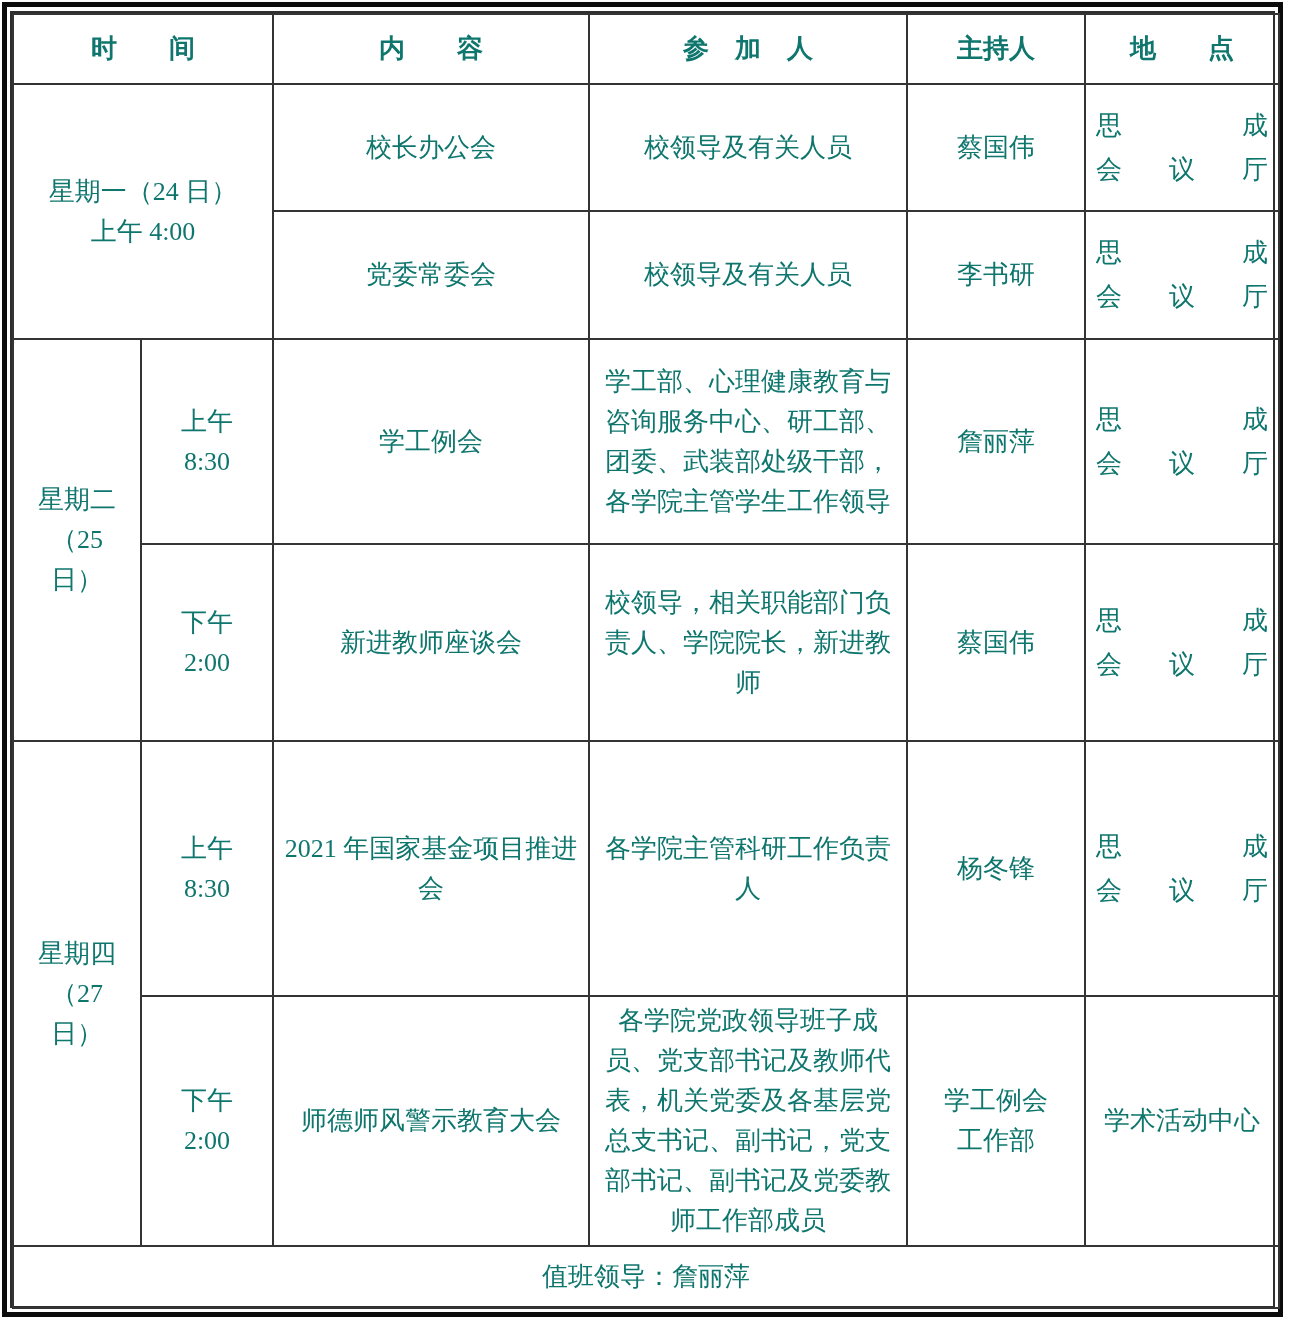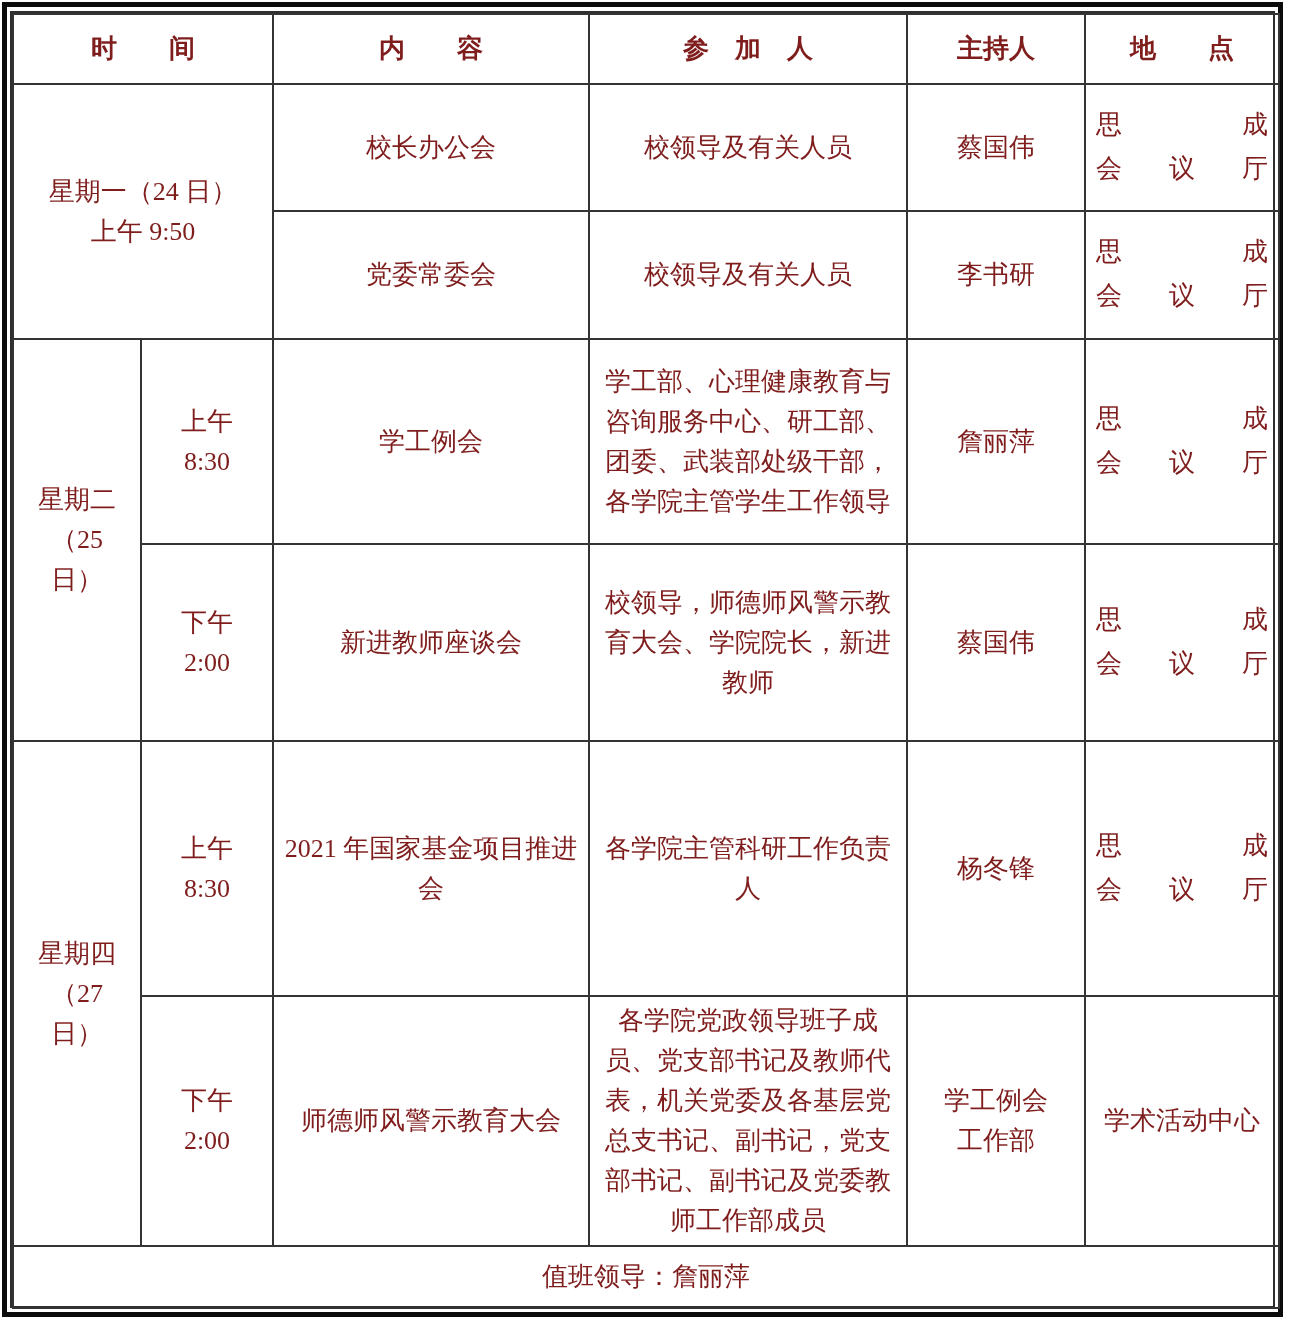--- a/index.html
+++ b/index.html
@@ -1,20 +1,20 @@
 <!DOCTYPE html>
 <html><head>
 <meta charset="utf-8">
 <style>
   html, body { margin: 0; padding: 0; background: #ffffff; }
   .page {
     width: 1290px; height: 1322px; box-sizing: border-box;
     padding: 2px 7px 5px 2px; background: #ffffff;
     font-family: "Liberation Serif", "DejaVu Serif", serif;
-    color: #7f1d1d;
+    color: #0f766e;
   }
   .frame-outer {
     box-sizing: border-box; width: 100%; height: 100%;
     border: 5px solid #0b0b0b; padding: 4px 3px;
   }
   .frame-inner {
     box-sizing: border-box; width: 100%; height: 100%;
     border: 2px solid #2e2e2e;
   }
   table.schedule {
@@ -41,21 +41,21 @@
   .schedule th { font-weight: bold; font-size: 26px; }
   .day-cell  { font-weight: bold; line-height: 46px; }
   .time-cell { font-weight: bold; line-height: 42px; margin-top: 24px; }
   .content-cell { line-height: 42px; }
   .participants-cell {
     text-align: justify; line-height: 36px;
     padding: 6px 13px; line-break: strict;
   }
   .participants-center { text-align: center; }
   .host-cell { line-height: 42px; }
-  .loc-block { width: 120px; margin: 0 auto; font-family: Liberation Mono, monospace; }
+  .loc-block { width: 120px; margin: 0 auto; }
   .loc-line {
     display: block; text-align: justify; text-align-last: justify;
     line-height: 44px;
   }
   .footer-cell {
     text-align: left; padding-left: 36px;
     font-weight: bold; font-size: 27px;
   }
 </style>
 </head>
@@ -79,21 +79,21 @@
           <th colspan="2">时　　间</th>
           <th>内　　容</th>
           <th>参　加　人</th>
           <th>主持人</th>
           <th>地　　点</th>
         </tr>
 
         <tr class="r-mon1">
           <td colspan="2" rowspan="2" class="day-cell">
             <div>星期一（24 日）</div>
-            <div>上午 9:50</div>
+            <div>上午 4:00</div>
           </td>
           <td class="content-cell">校长办公会</td>
           <td class="participants-cell participants-center">校领导及有关人员</td>
           <td class="host-cell">蔡国伟</td>
           <td>
             <span class="loc-block">
               <span class="loc-line">思成</span>
               <span class="loc-line">会议厅</span>
             </span>
           </td>
@@ -130,21 +130,21 @@
             </span>
           </td>
         </tr>
 
         <tr class="r-tue2">
           <td class="time-cell">
             <div>下午</div>
             <div>2:00</div>
           </td>
           <td class="content-cell">新进教师座谈会</td>
-          <td class="participants-cell">校领导，师德师风警示教育大会、学院院长，新进教师</td>
+          <td class="participants-cell">校领导，相关职能部门负责人、学院院长，新进教师</td>
           <td class="host-cell">蔡国伟</td>
           <td>
             <span class="loc-block">
               <span class="loc-line">思成</span>
               <span class="loc-line">会议厅</span>
             </span>
           </td>
         </tr>
 
         <tr class="r-thu1">

